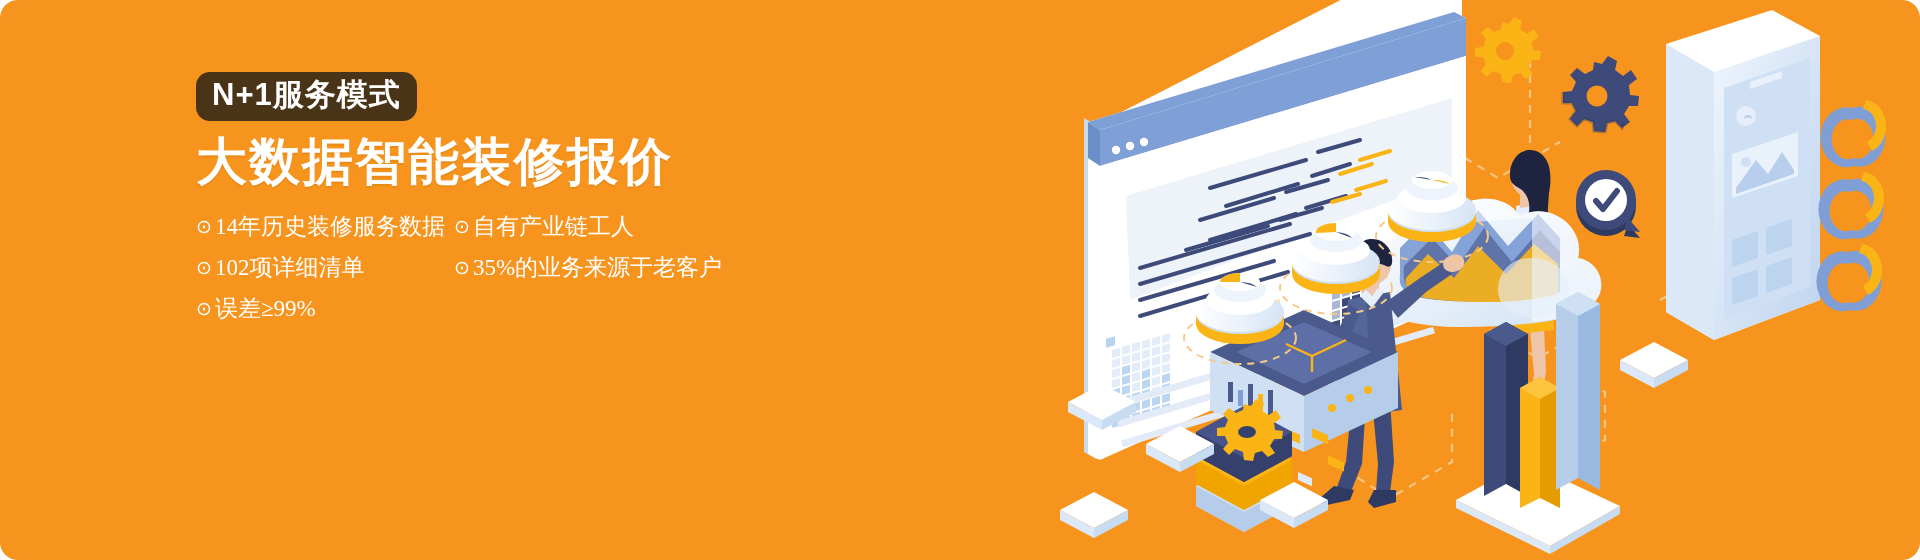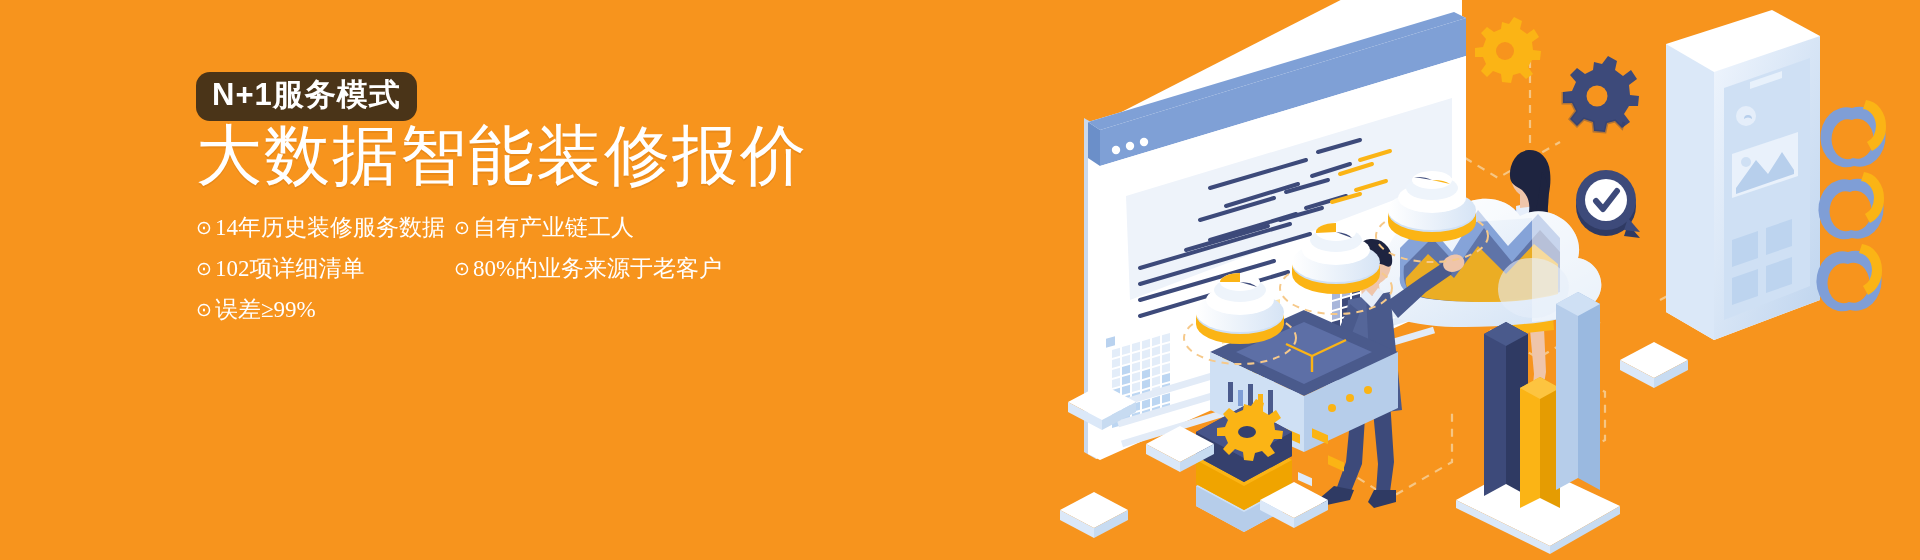--- a/index.html
+++ b/index.html
@@ -32,25 +32,25 @@
     font-size: 31px;
     font-weight: bold;
     letter-spacing: 1px;
     padding: 6px 16px 9px 16px;
     border-radius: 14px;
     line-height: 1.1;
     white-space: nowrap;
   }
 
   .headline {
-    margin-top: 0;
+    margin-top: 14px;
     color: #ffffff;
     font-family: "Liberation Sans", sans-serif;
-    font-size: 66px;
-    font-weight: normal;
+    font-size: 51px;
+    font-weight: bold;
     letter-spacing: 2px;
     line-height: 1.05;
     white-space: nowrap;
     text-shadow: 0 2px 0 rgba(180,95,5,0.18);
   }
 
   .bullets {
     margin-top: 26px;
     display: flex;
     flex-direction: row;
@@ -86,21 +86,21 @@
     right: 0;
     top: 0;
     width: 860px;
     height: 560px;
   }
   .illo svg { display: block; }
 </style>
 </head>
 <body>
 
-<div id="banner" style="background: rgb(247, 148, 29);">
+<div id="banner" style="background: rgb(247, 148, 29); border-radius: 18px;">
 
   <div class="text-block">
 
     <div class="badge">N+1服务模式</div>
 
     <div class="headline">大数据智能装修报价</div>
 
     <div class="bullets">
 
       <div class="bullet-col col-left">
@@ -118,21 +118,21 @@
         </div>
       </div>
 
       <div class="bullet-col col-right">
         <div class="bullet">
           <span class="dot">⊙</span>
           <span>自有产业链工人</span>
         </div>
         <div class="bullet">
           <span class="dot">⊙</span>
-          <span>80%的业务来源于老客户</span>
+          <span>35%的业务来源于老客户</span>
         </div>
       </div>
 
     </div>
   </div>
 
   <div class="illo">
     <svg width="860" height="560" viewBox="0 0 860 560" xmlns="http://www.w3.org/2000/svg">
 
       <defs>

